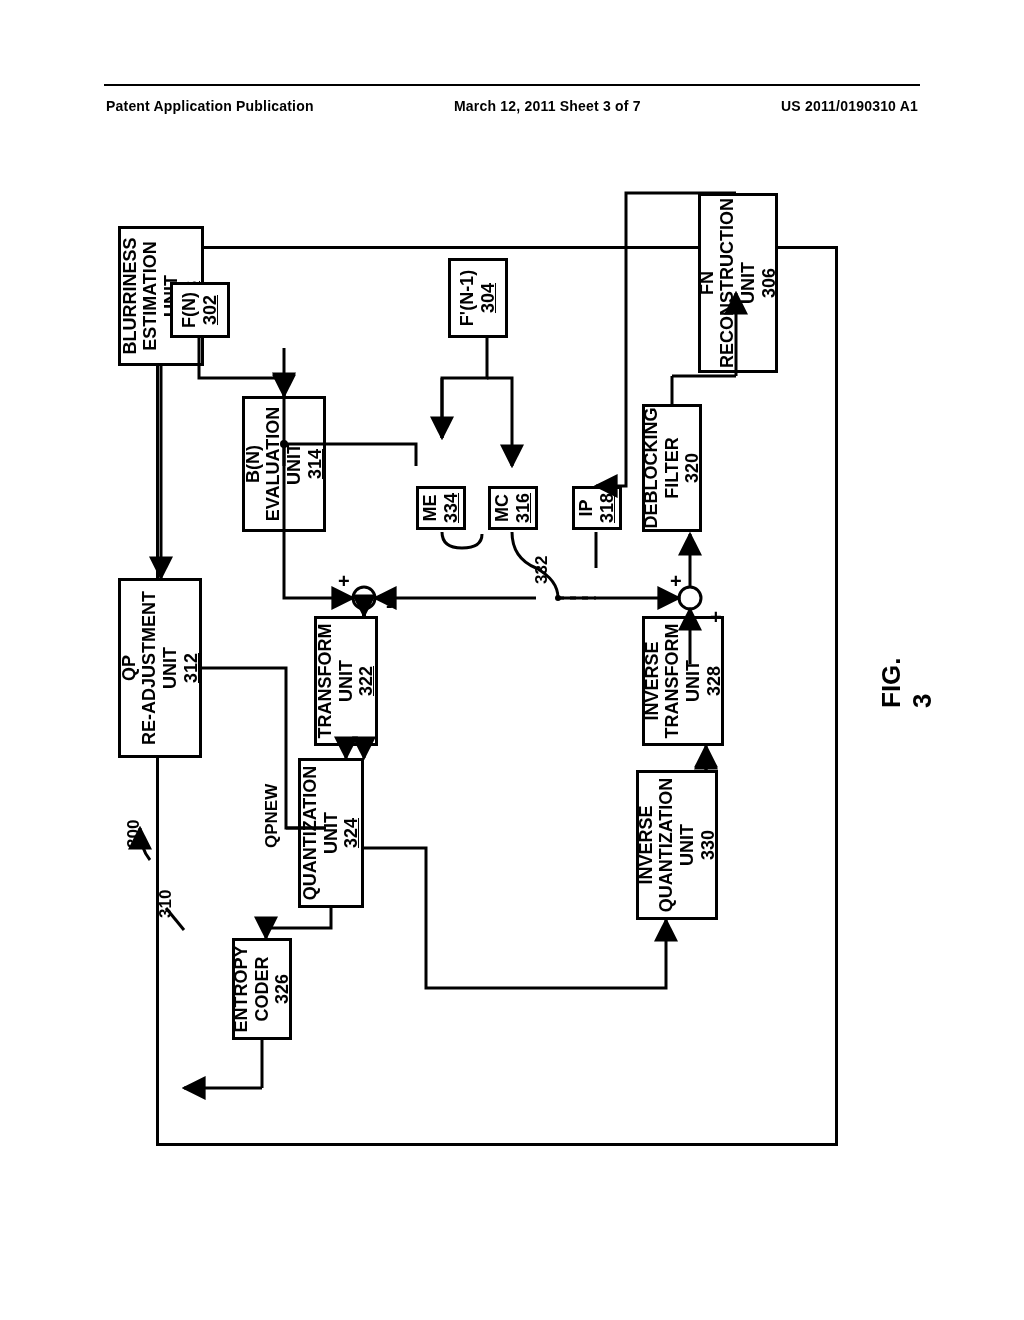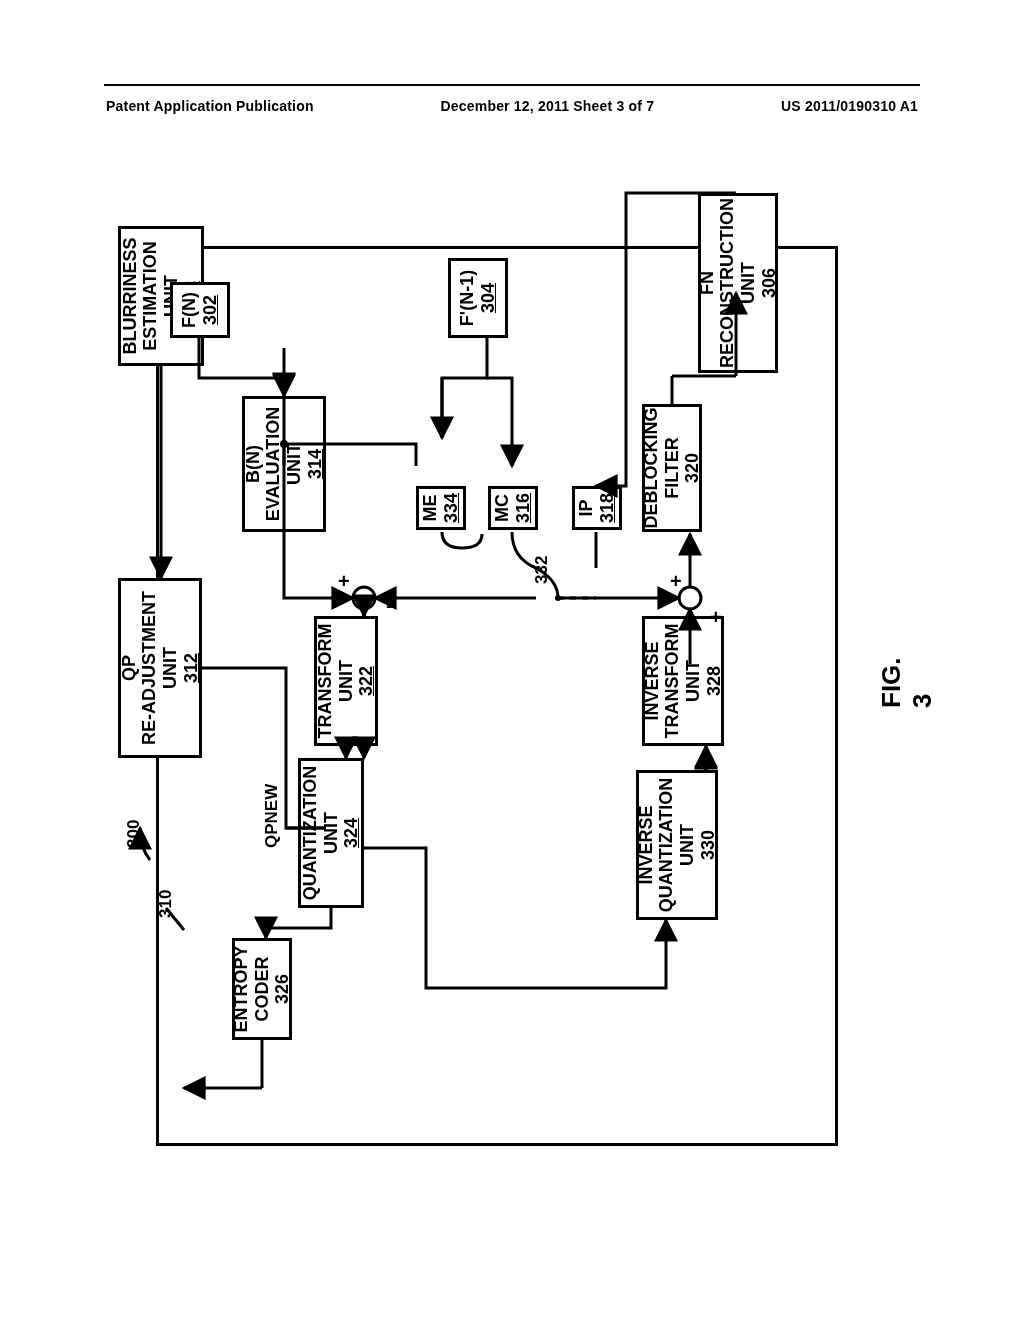--- a/index.html
+++ b/index.html
@@ -81,21 +81,21 @@
     font-size: 26px;
   }
 </style>
 </head>
 <body>
 
 <div class="page">
 
   <div class="header">
     <span>Patent Application Publication</span>
-    <span>December 12, 2011  Sheet 3 of 7</span>
+    <span>March 12, 2011  Sheet 3 of 7</span>
     <span>US 2011/0190310 A1</span>
   </div>
   <div class="header-line"></div>
 
   <div class="canvas">
 
     <div class="block" style="left:50px; top:118px; width:682px; height:900px; z-index:0;"></div>
 
     <div class="block rot" style="left:12px; top:238px; width:140px; height:86px;">
       <span>BLURRINESS</span>

